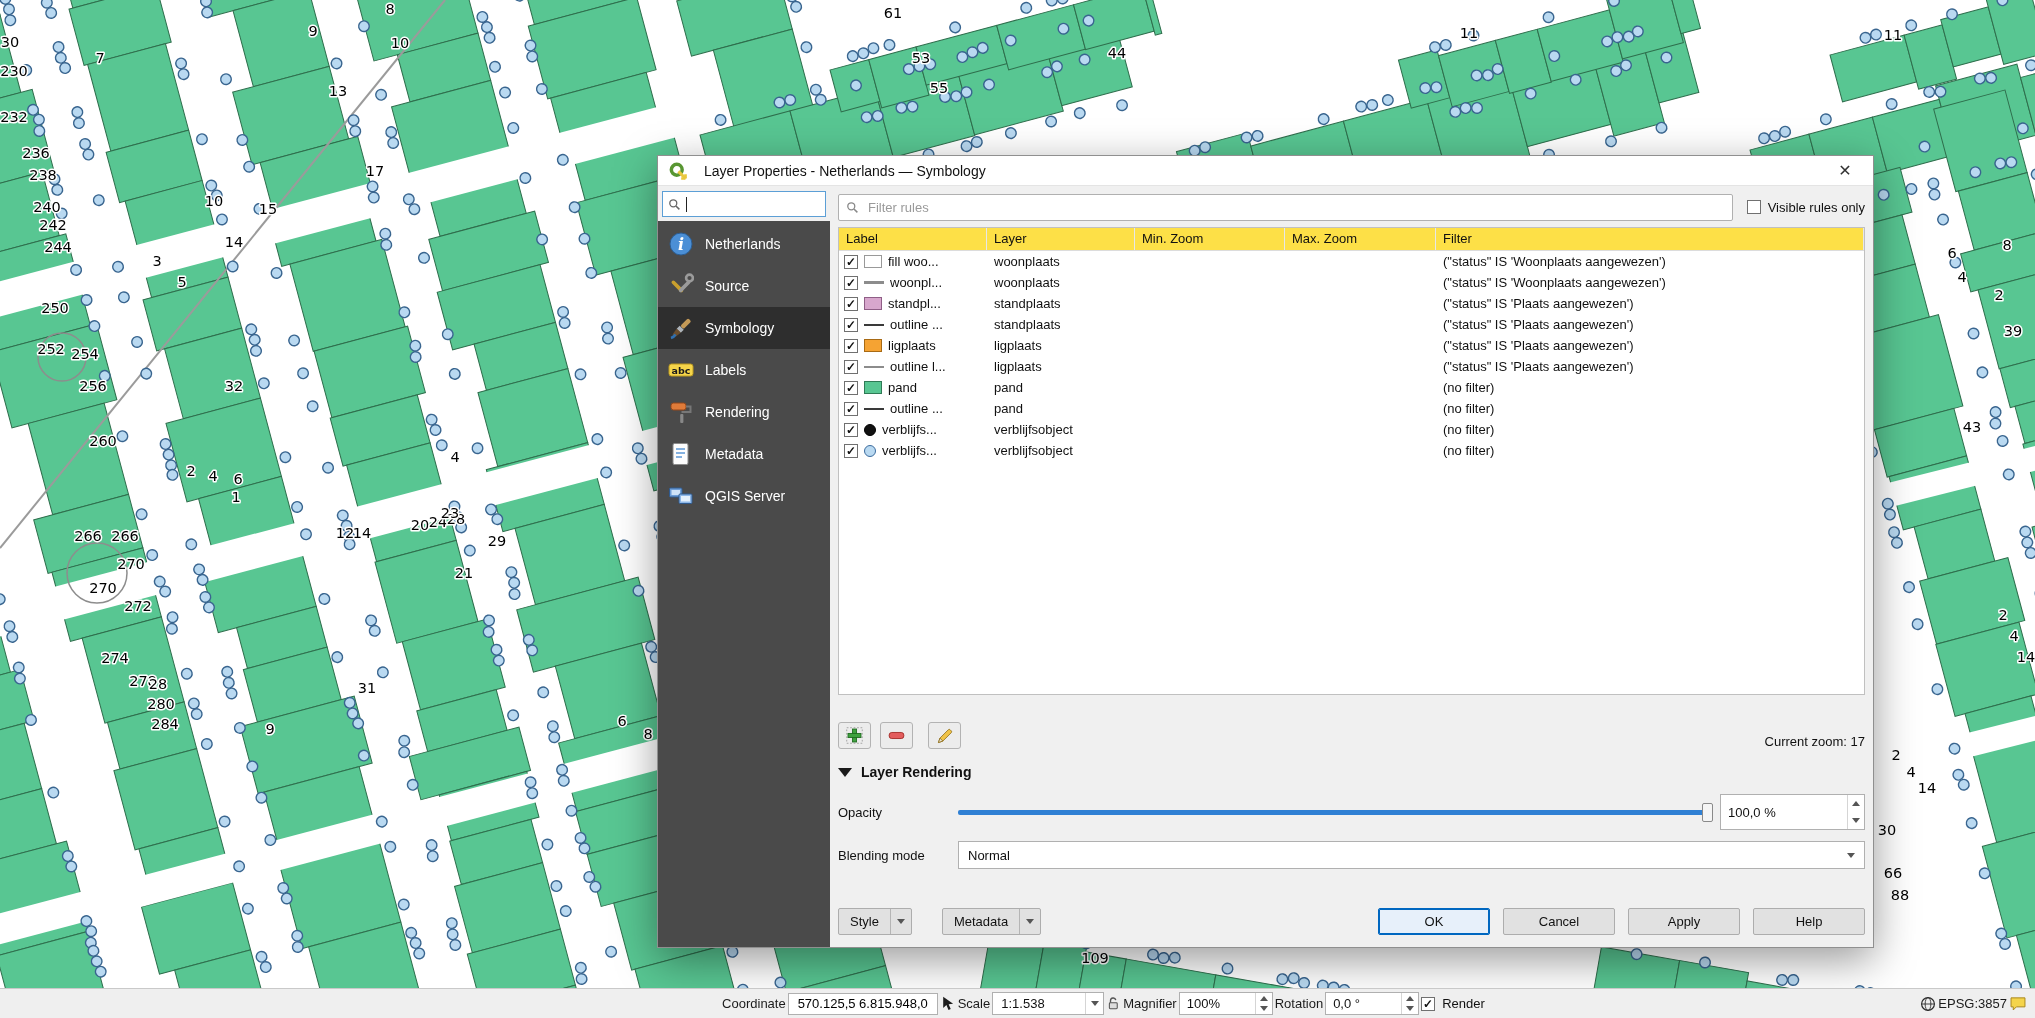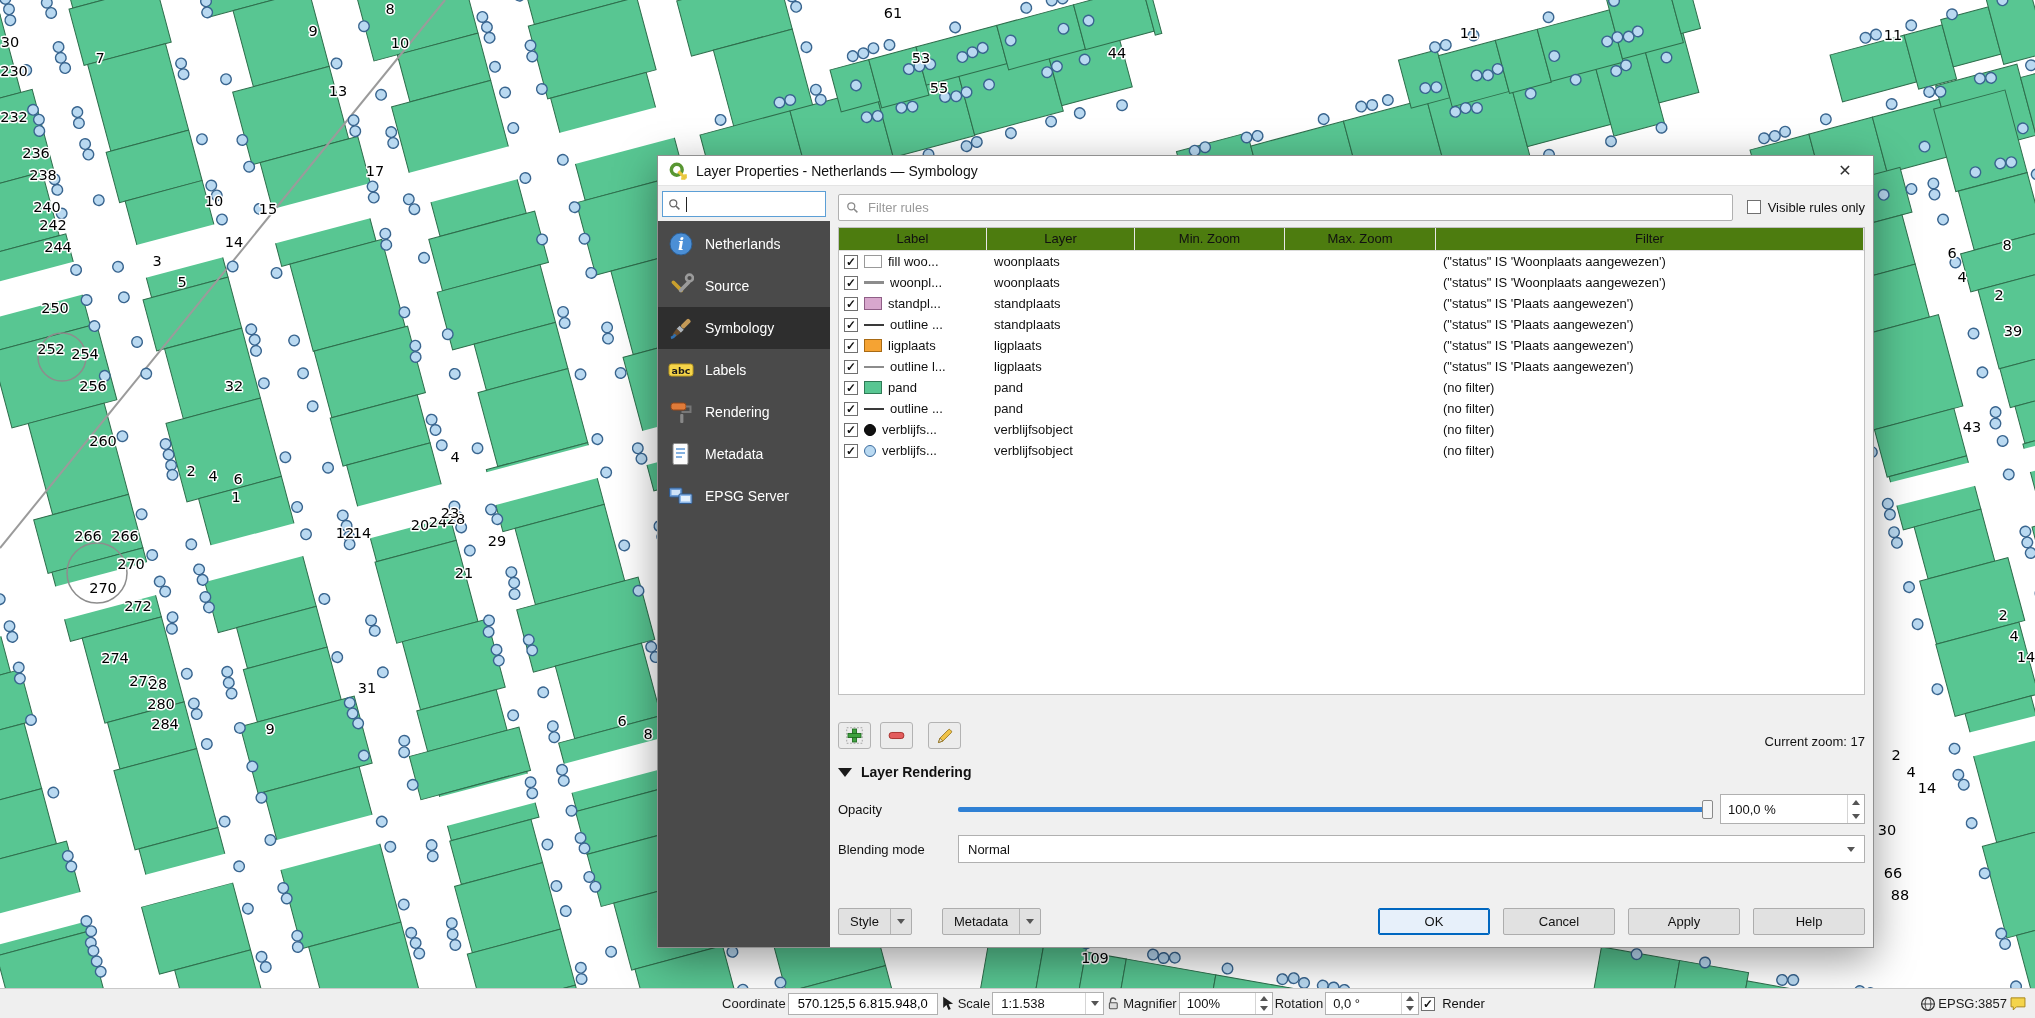--- a/index.html
+++ b/index.html
@@ -3,21 +3,21 @@
 <meta charset="utf-8">
 <style>
   html,body{margin:0;padding:0;background:#ddd;}
   *{box-sizing:border-box;}
   #stage{position:relative;width:2035px;height:1018px;background:#ffffff;overflow:hidden;
          font-family:"Liberation Sans",sans-serif;color:#111;}
   #map{position:absolute;top:0;left:0;}
   
   #dialog{position:absolute;left:657px;top:155px;width:1217px;height:793px;background:#f0f0f0;
           border:1px solid #8f8f8f;box-shadow:0 12px 40px rgba(0,0,0,.40);display:flex;flex-direction:column;}
-  .titlebar{height:30px;background:#ffffff;display:flex;align-items:center;padding:0 10px;gap:8px;
+  .titlebar{height:30px;background:#ffffff;display:flex;align-items:center;padding:0 10px;gap:16px;
             border-bottom:1px solid #e4e4e4;flex:none;}
   .titlebar .title{font-size:14px;}
   .close-btn{margin-left:auto;width:36px;height:100%;display:flex;align-items:center;justify-content:center;
              font-size:16px;color:#333;cursor:default;}
   .dlg-body{flex:1;display:flex;min-height:0;}
   .sidebar{width:172px;flex:none;display:flex;flex-direction:column;background:#f0f0f0;}
   .side-search{margin:5px 4px 4px 4px;height:26px;background:#fff;border:1px solid #5c9fd6;
                display:flex;align-items:center;padding:0 5px;gap:5px;}
   .caret{width:1px;height:15px;background:#222;}
   .nav{flex:1;background:#4a4a4a;padding-top:2px;}
@@ -30,22 +30,22 @@
   .filter-input{flex:1;height:27px;background:#fff;border:1px solid #b0b0b0;border-radius:2px;
                 display:flex;align-items:center;padding:0 7px;gap:7px;}
   .filter-input input{border:none;outline:none;flex:1;font-size:13px;font-family:inherit;background:transparent;}
   .filter-input input::placeholder{color:#9a9a9a;}
   .cbx-label{display:flex;align-items:center;gap:7px;font-size:13px;white-space:nowrap;}
   .cb{width:14px;height:14px;background:#fff;border:1px solid #707070;display:inline-flex;align-items:center;
       justify-content:center;flex:none;font-size:12px;line-height:1;color:#111;}
   .cb.checked::after{content:"✓";font-weight:bold;}
   .rules{height:468px;background:#fff;border:1px solid #c0c0c0;display:flex;flex-direction:column;
          overflow:hidden;flex:none;}
-  .thead{display:grid;grid-template-columns:148px 148px 150px 151px 1fr;height:23px;background:#4d7c0f;
-         border-bottom:1px solid #dcdcdc;flex:none;text-align:center;}
+  .thead{display:grid;grid-template-columns:148px 148px 150px 151px 1fr;height:23px;background:#fde047;
+         border-bottom:1px solid #dcdcdc;flex:none;}
   .th{font-size:13px;padding:3px 7px;border-right:1px solid #e7e7e7;white-space:nowrap;overflow:hidden;}
   .tbody{flex:1;overflow:hidden;}
   .trow{display:grid;grid-template-columns:148px 148px 150px 151px 1fr;height:21px;align-items:center;font-size:13px;}
   .tcell{padding:0 7px;white-space:nowrap;overflow:hidden;}
   .label-cell{display:flex;align-items:center;gap:6px;padding:0 0 0 5px;}
   .swatch{flex:none;display:inline-block;}
   .sw-fill{width:18px;height:13px;border:1px solid #777;}
   .sw-line{width:20px;height:0;}
   .sw-circle{width:12px;height:12px;border-radius:50%;border:1px solid #333;}
   .rl{overflow:hidden;text-overflow:clip;white-space:nowrap;}
@@ -57,21 +57,21 @@
              height:22px;flex:none;}
   .tri-exp{width:0;height:0;border-left:7px solid transparent;border-right:7px solid transparent;
            border-top:9px solid #1a1a1a;}
   .prop-row{display:flex;align-items:center;margin-top:11px;flex:none;}
   .prop-label{width:120px;font-size:13px;flex:none;}
   .slider{flex:1;position:relative;height:19px;display:flex;align-items:center;}
   .slider .track{height:5px;width:100%;background:#c9c9c9;border-radius:2px;overflow:hidden;}
   .slider .fill{height:100%;background:#2f80d4;}
   .slider .handle{position:absolute;right:0;top:0;width:11px;height:19px;background:#f5f5f5;
                   border:1px solid #8a8a8a;border-radius:2px;}
-  .spinbox{width:145px;height:30px;margin-left:7px;background:#fff;border:1px solid #b0b0b0;
+  .spinbox{width:145px;height:36px;margin-left:7px;background:#fff;border:1px solid #b0b0b0;
            display:flex;align-items:center;flex:none;gap:39px;}
   .spin-val{flex:1;padding:0 7px;font-size:13px;white-space:nowrap;}
   .spin-arrows{width:17px;height:100%;border-left:1px solid #d5d5d5;display:flex;flex-direction:column;flex:none;}
   .sa{flex:1;display:flex;align-items:center;justify-content:center;}
   .tri-up-s{width:0;height:0;border-left:4px solid transparent;border-right:4px solid transparent;
             border-bottom:5px solid #555;}
   .tri-down-s{width:0;height:0;border-left:4px solid transparent;border-right:4px solid transparent;
               border-top:5px solid #555;}
   .dropdown{flex:1;height:28px;background:#fff;border:1px solid #b0b0b0;display:flex;align-items:center;
             padding:0 9px;font-size:13px;}
@@ -1195,21 +1195,21 @@
             </div>
             <div class="nav-item">
               <span class="nicon">
                 <svg viewBox="0 0 26 26">
                   <rect x="1.5" y="5" width="12.5" height="9" rx="1" fill="#6f9fd8" stroke="#2f5a8f"></rect>
                   <rect x="3.5" y="7" width="8.5" height="5" fill="#cfe3f7"></rect>
                   <rect x="11" y="11" width="13" height="9.5" rx="1" fill="#8fb8e8" stroke="#2f5a8f"></rect>
                   <rect x="13" y="13" width="9" height="5.5" fill="#e4f0fb"></rect>
                 </svg>
               </span>
-              <span>EPSG Server</span>
+              <span>QGIS Server</span>
             </div>
           </div>
       </div>
 
       <div class="main">
         <div class="filter-row">
           <div class="filter-input">
             <span class="sb-icon">
               <svg viewBox="0 0 16 16" width="13" height="13">
                 <circle cx="6.5" cy="6.5" r="4.3" fill="none" stroke="#888" stroke-width="1.6"></circle>

